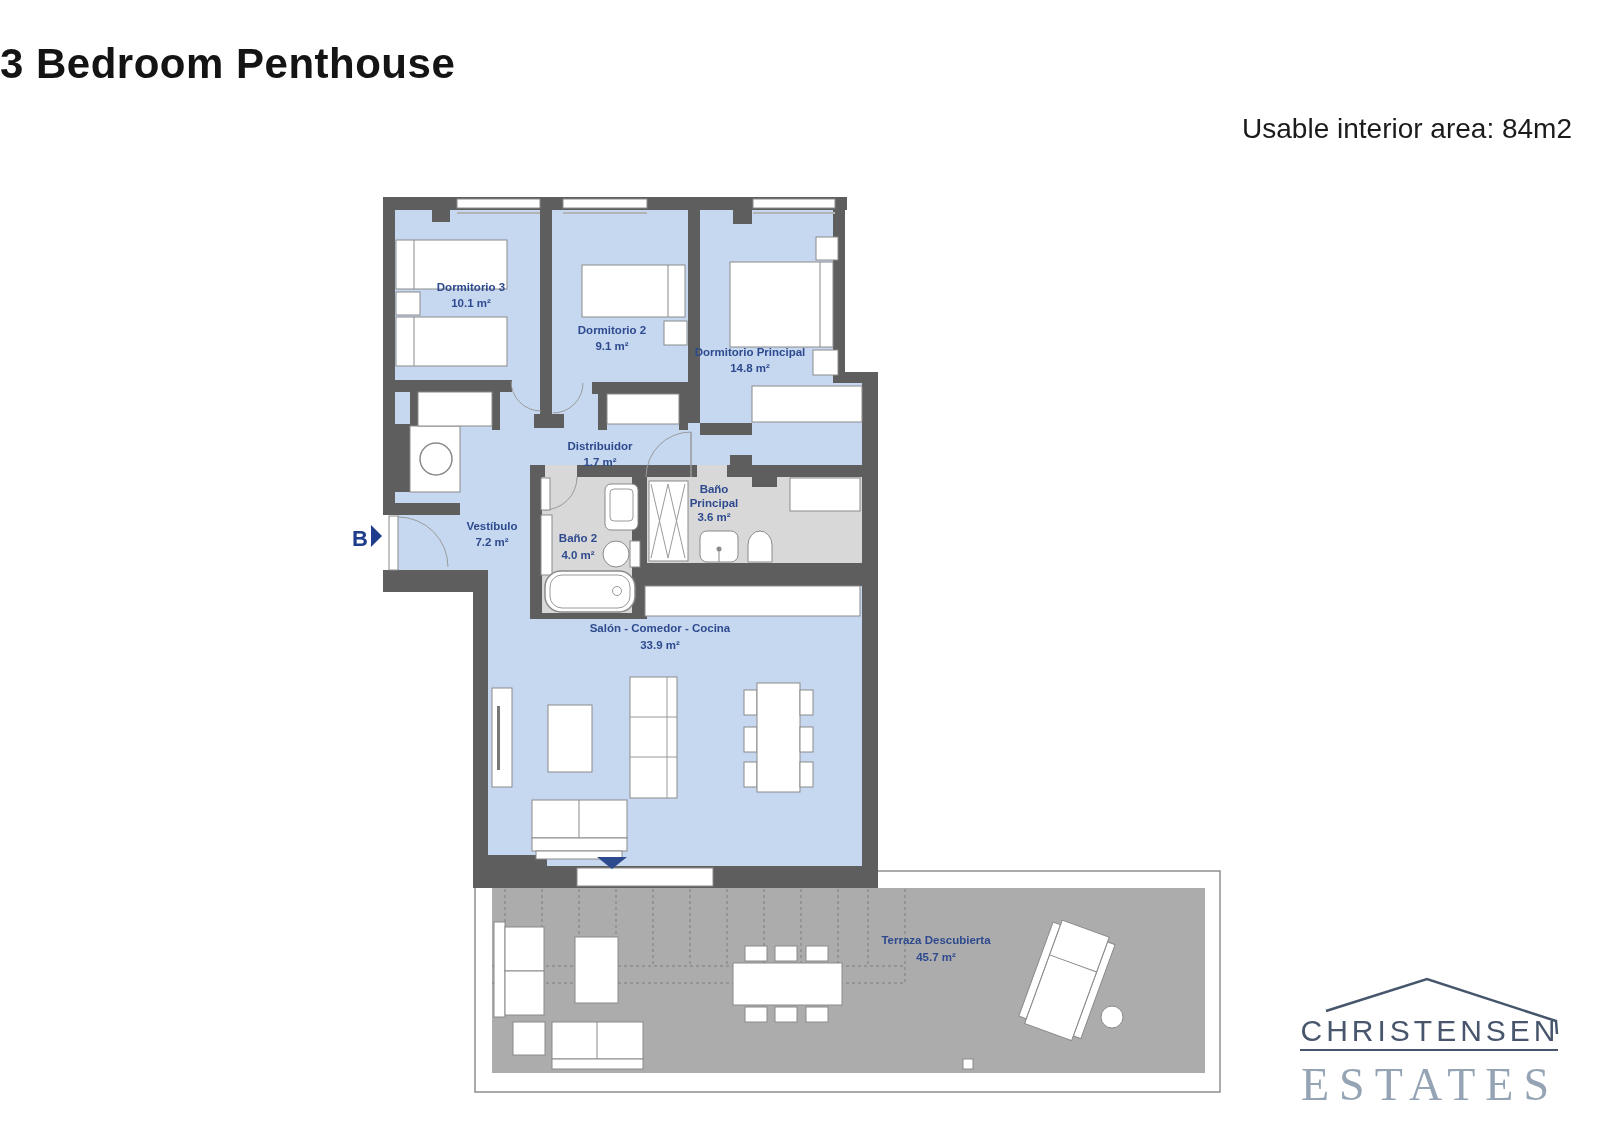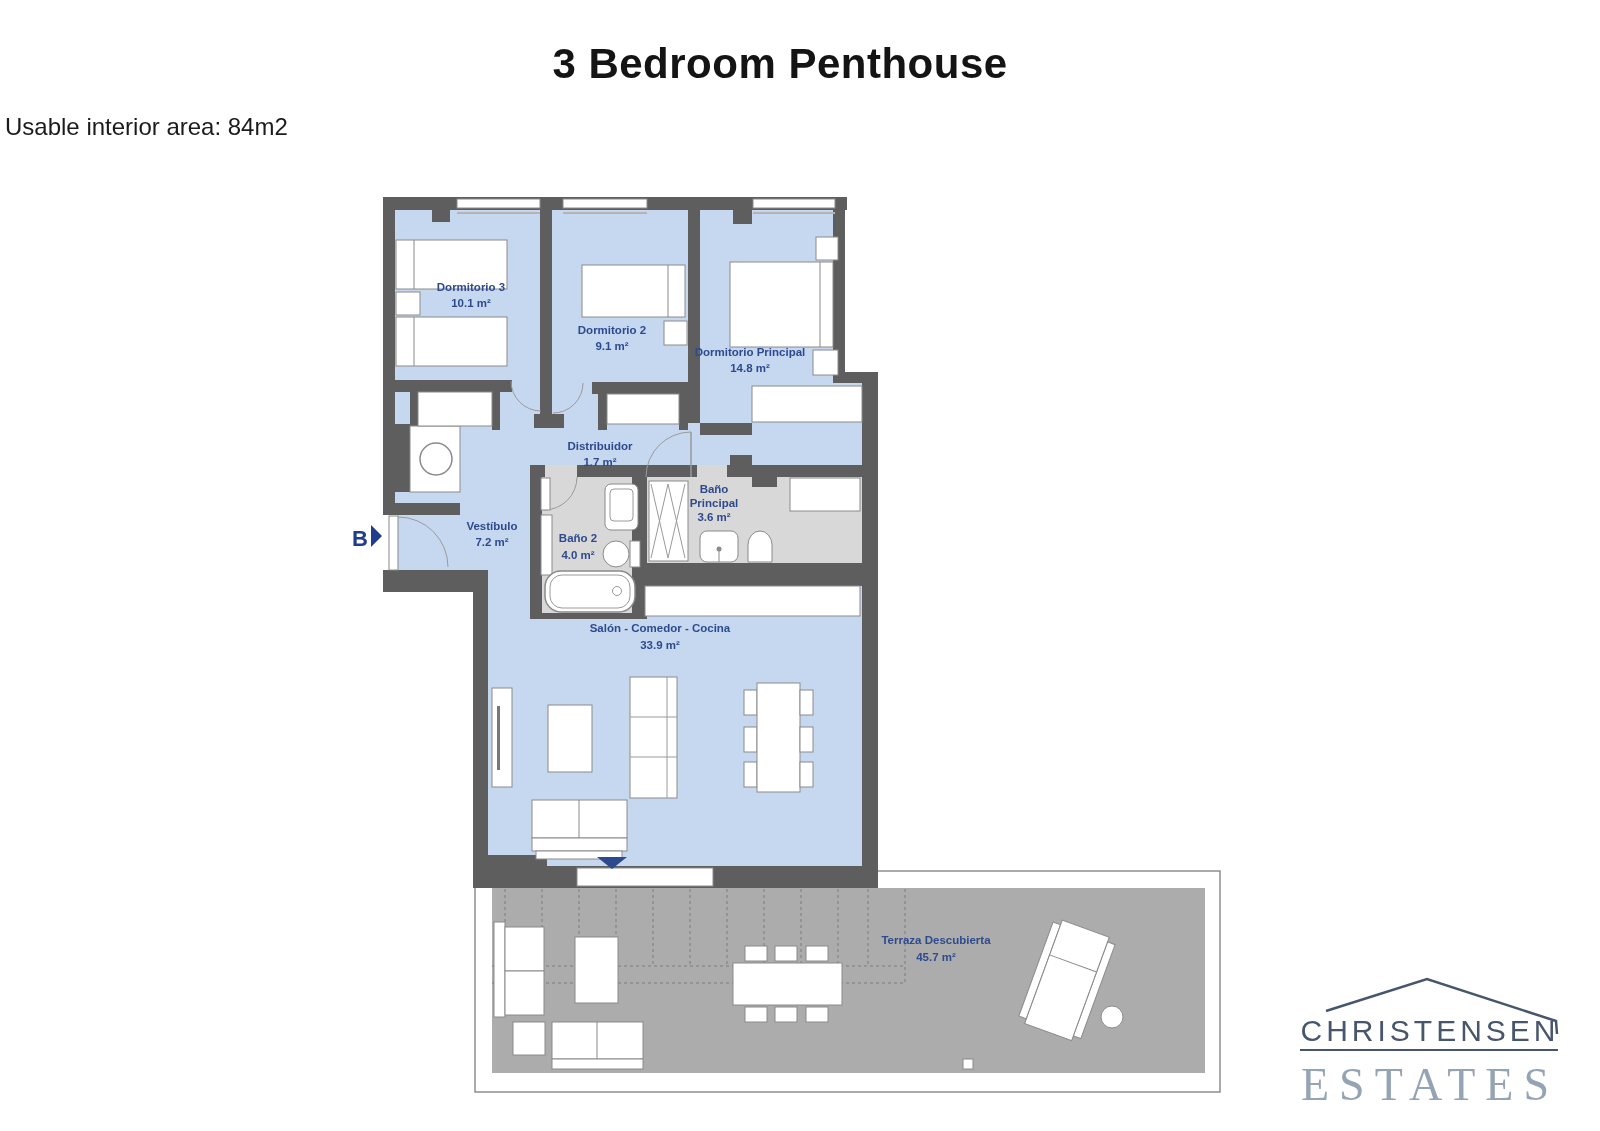--- a/index.html
+++ b/index.html
@@ -1,21 +1,21 @@
 <!DOCTYPE html>
 <html><head>
 <meta charset="utf-8">
 <style>
   html,body{margin:0;padding:0;background:#ffffff;}
   .page{position:relative;width:1600px;height:1131px;background:#fff;overflow:hidden;
         font-family:"Liberation Sans",sans-serif;}
-  .page-title{position:absolute;top:40px;left:0;width:1560px;text-align:center;
+  .page-title{position:absolute;top:40px;left:0;width:1560px;
         font-size:42px;font-weight:700;color:#141414;letter-spacing:0.5px;}
-  .page-sub{position:absolute;left:5px;width:1560px;text-align:left;
-        font-size:24px;color:#1b1b1b;}
+  .page-sub{position:absolute;left:12px;width:1560px;text-align:right;
+        font-size:28px;color:#1b1b1b;}
   .sub1{top:113px;} .sub2{top:143px;}
   svg text{font-family:"Liberation Sans",sans-serif;}
   .room-label{font-size:11.5px;font-weight:700;fill:#2e4a8e;text-anchor:middle;}
   .b-label{font-size:22px;font-weight:700;fill:#1f3d8c;text-anchor:middle;}
   .logo-top{font-size:30px;letter-spacing:4px;fill:#47566c;text-anchor:middle;}
   .logo-bottom{font-family:"Liberation Serif",serif;font-size:46px;letter-spacing:10px;
         fill:#95a4b4;text-anchor:middle;}
   .wall{fill:#5e5e5e;}
   .floor{fill:#c6d8f0;}
   .bathfloor{fill:#d8d8d8;}

